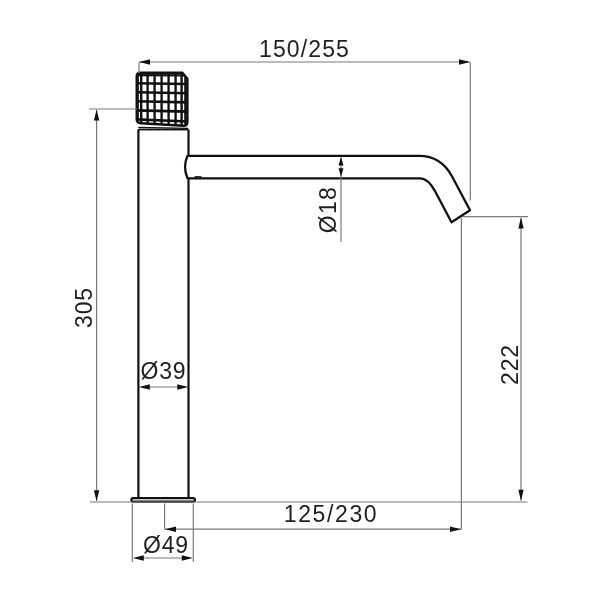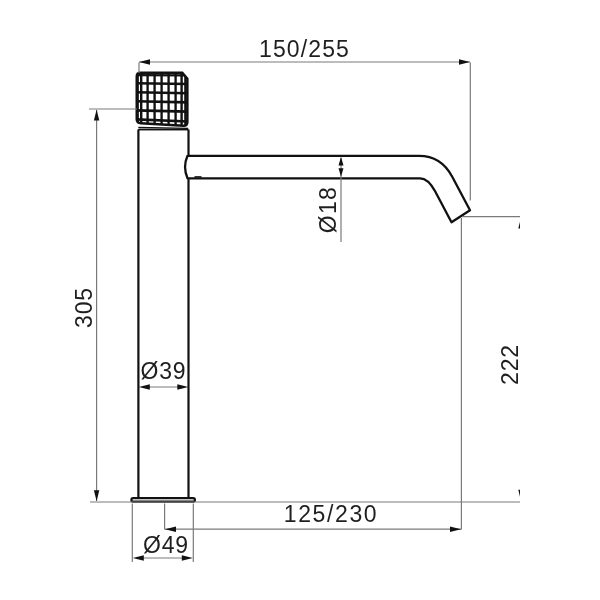--- a/index.html
+++ b/index.html
@@ -1,16 +1,16 @@
 <!DOCTYPE html>
 <html><head>
 <meta charset="utf-8">
 <style>
   html,body{margin:0;padding:0;background:#ffffff;}
-  .page{width:520px;height:600px;position:relative;background:#ffffff;overflow:hidden;}
+  .page{width:520px;height:600px;position:relative;background:#ffffff;overflow:hidden;padding-left:12px;}
   svg{position:absolute;left:0;top:0;}
   text{font-family:"Liberation Sans",sans-serif;fill:#1f1f1f;}
 </style>
 </head>
 <body>
 <div class="page">
 <svg width="600" height="600" viewBox="0 0 600 600">
   <defs>
     <clipPath id="knobclip">
       <path d="M 136.7,76.5 Q 136.7,72.8 140.5,72.8 L 182.3,72.8 L 187.4,78.8 L 187.4,122.3 Q 187.4,126 183.4,125.7 L 140.8,123.2 Q 136.7,122.9 136.7,119.2 Z"></path>

